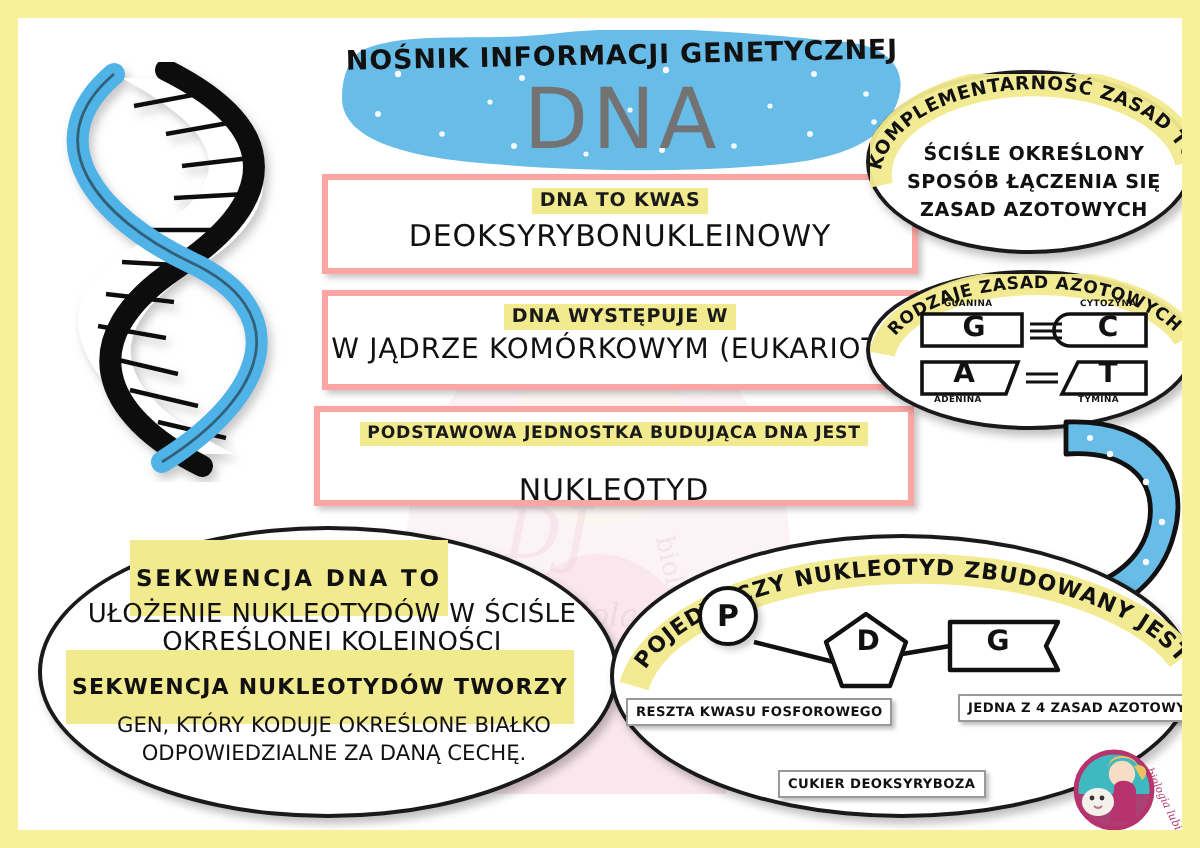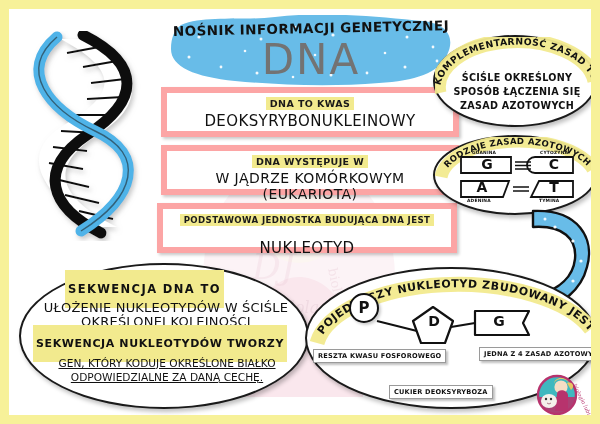--- a/index.html
+++ b/index.html
@@ -45,21 +45,21 @@
   }
   .banner-dna{
     position:absolute;left:0;top:22px;width:292px;text-align:center;
     font-family:"DejaVu Sans", sans-serif;
     font-weight:normal;font-size:42px;letter-spacing:2px;color:#737373;
     line-height:46px;
   }
 
   
   .factbox{
-    position:absolute;background:#fff;border:6px solid #fca5a5;
+    position:absolute;background:#fff;border:3px solid #fca5a5;
     box-shadow:2px 2px 3px rgba(0,0,0,.22);
     box-sizing:border-box;
   }
   .fb-head{
     text-align:center;font-weight:bold;font-size:9.5px;letter-spacing:.4px;
     color:#1a1a1a;margin-top:5px;
   }
   .fb-head span{background:#f2ea8e;padding:1px 4px;}
   .fb-body{
     text-align:center;font-size:15px;letter-spacing:.4px;color:#111;
@@ -104,21 +104,21 @@
 
   
   #oval-sekw{left:10px;top:254px;width:290px;height:146px;}
   #oval-nukl{left:296px;top:258px;width:292px;height:142px;}
 
   .hl{background:#f2ea8e;padding:12px 3px;}
 
   .sek-l1{position:absolute;left:44px;top:17px;font-size:11.5px;font-weight:bold;letter-spacing:1.4px;color:#111;}
   .sek-l2{position:absolute;left:14px;top:36px;width:262px;text-align:center;font-size:13px;color:#111;letter-spacing:.2px;line-height:13.5px;}
   .sek-l3{position:absolute;left:12px;top:72px;font-size:11px;font-weight:bold;letter-spacing:.6px;color:#111;}
-  .sek-l4{position:absolute;left:16px;top:92px;width:260px;text-align:center;font-size:10.6px;color:#111;line-height:13.5px;text-decoration:underline;}
+  .sek-l4{position:absolute;left:16px;top:92px;width:260px;text-align:center;font-size:10.6px;color:#111;line-height:13.5px;}
 
   .nuk-title{position:absolute;left:0;top:0;width:292px;height:142px;}
 
   .node-p{
     position:absolute;left:42px;top:24px;width:30px;height:30px;border-radius:50%;
     border:2.2px solid #111;background:#fff;
     display:flex;align-items:center;justify-content:center;
     font-size:15px;font-weight:bold;color:#111;
     box-shadow:2px 2px 3px rgba(0,0,0,.2);box-sizing:border-box;
   }

